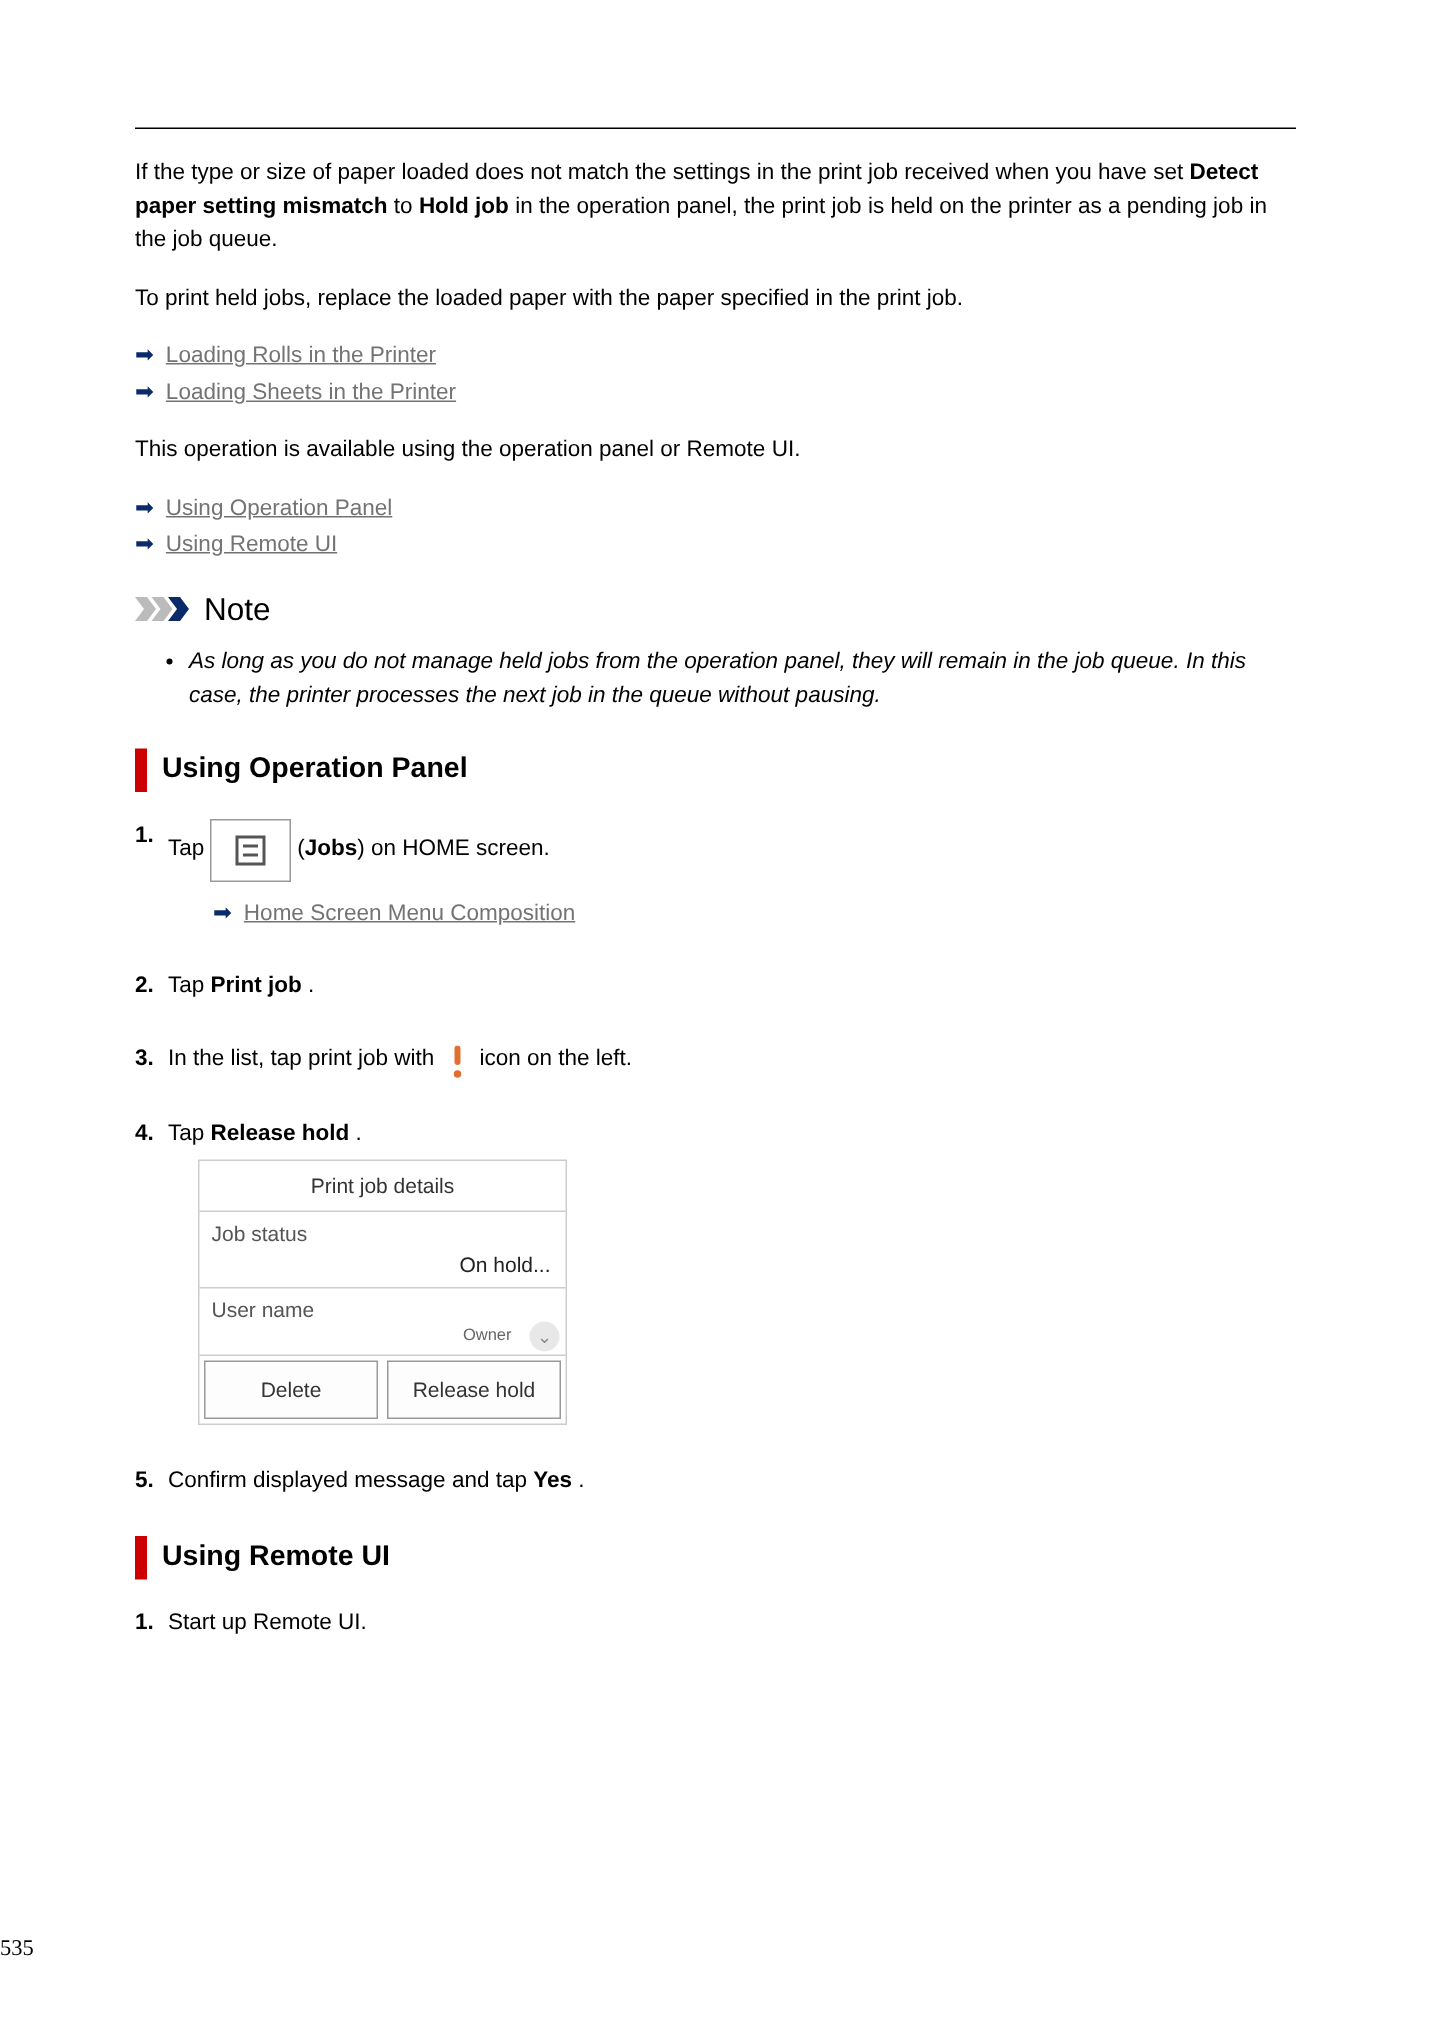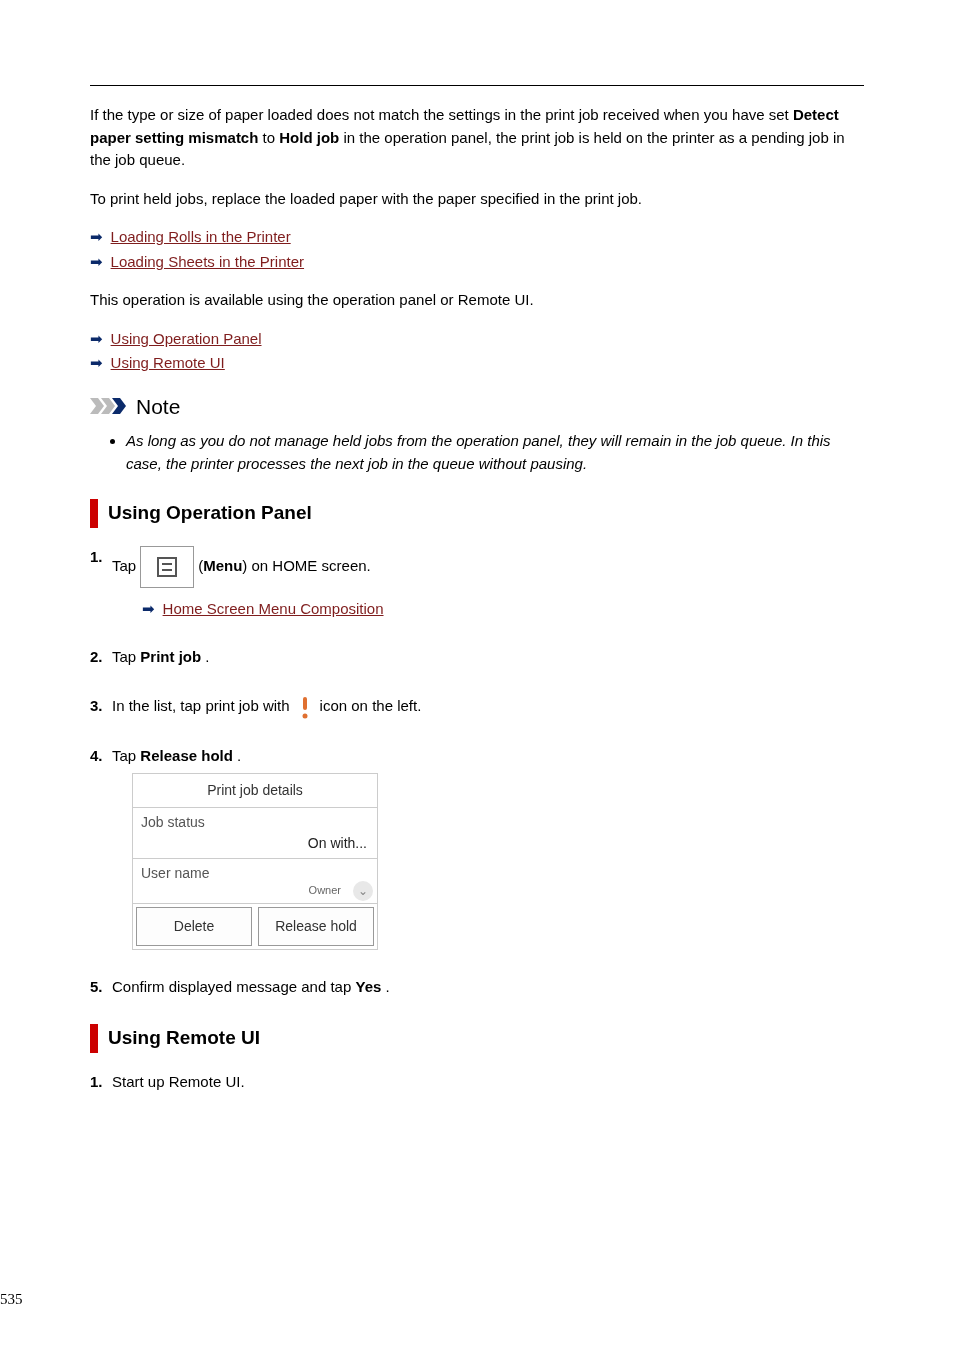--- a/index.html
+++ b/index.html
@@ -41,21 +41,21 @@
     align-items: center;
     margin: 2px 0;
   }
   .link-arrow {
     color: #0b2a6a;
     font-size: 15px;
     margin-right: 8px;
     display: inline-block;
   }
   a.doc-link {
-    color: #7f1d1d;
+    color: #737373;
     text-decoration: underline;
   }
   .note-head {
     display: flex;
     align-items: center;
     margin-bottom: 8px;
   }
   .note-chev {
     display: inline-flex;
     margin-right: 8px;
@@ -284,21 +284,21 @@
 
   <ol class="steps">
     <li>
       <span class="step-num">1.</span>
       <span class="step-line">
         <span>Tap </span>
         <span class="jobs-icon-btn">
           <span class="jobs-icon-inner"></span>
         </span>
         <span>(</span>
-        <strong>Menu</strong>
+        <strong>Jobs</strong>
         <span>) on HOME screen.</span>
       </span>
       <div class="sublink">
         <span class="link-arrow">➡</span>
         <a href="#" class="doc-link">Home Screen Menu Composition</a>
       </div>
     </li>
 
     <li>
       <span class="step-num">2.</span>
@@ -328,21 +328,21 @@
       <span>
         <span>Tap </span>
         <strong>Release hold</strong>
         <span>.</span>
       </span>
 
       <div class="panel">
         <div class="panel-title">Print job details</div>
         <div class="panel-row">
           <span class="label">Job status</span>
-          <span class="value">On with...</span>
+          <span class="value">On hold...</span>
         </div>
         <div class="panel-row user">
           <span class="label">User name</span>
           <span class="subval">Owner</span>
           <span class="panel-down">⌄</span>
         </div>
         <div class="panel-buttons">
           <div class="panel-btn">Delete</div>
           <div class="panel-btn">Release hold</div>
         </div>

